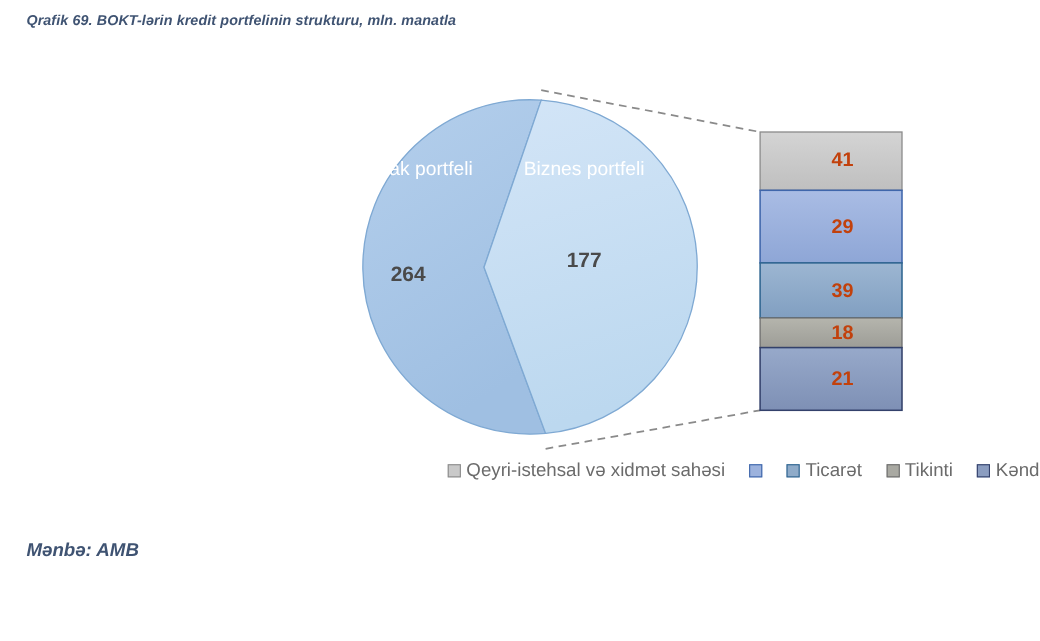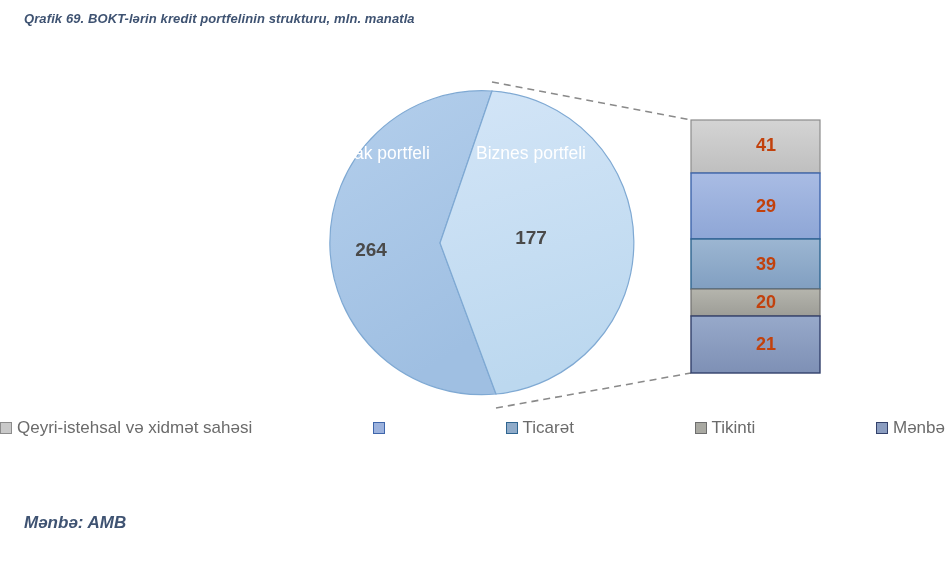--- a/index.html
+++ b/index.html
@@ -26,21 +26,21 @@
     font-weight: 600;
     color: #3f5372;
     letter-spacing: 0.1px;
     white-space: nowrap;
   }
 
   
   #source-note {
     position: absolute;
     left: 24px;
-    top: 513px;
+    top: 490px;
     font-size: 17px;
     font-style: italic;
     font-weight: 600;
     color: #3f5372;
     white-space: nowrap;
   }
 
   
   #plot-area {
     position: absolute;
@@ -91,21 +91,21 @@
     pointer-events: none;
   }
 
   
   #legend {
     position: absolute;
     left: 0;
     top: 418px;
     width: 945px;
     display: flex;
-    justify-content: space-between;
+    justify-content: flex-end;
     align-items: center;
     gap: 22px;
   }
   .legend-item {
     display: flex;
     align-items: center;
     gap: 5px;
     white-space: nowrap;
   }
   .legend-swatch {
@@ -179,21 +179,21 @@
   <div class="pie-value" id="pie-value-0">264</div>
 
   <div class="pie-name" id="pie-name-1">
     <span>Biznes portfeli</span>
   </div>
   <div class="pie-value" id="pie-value-1">177</div>
 
   <div class="bar-value" style="top:80px;">41</div>
   <div class="bar-value" style="top:141px;">29</div>
   <div class="bar-value" style="top:199px;">39</div>
-  <div class="bar-value" style="top:237px;">20</div>
+  <div class="bar-value" style="top:237px;">18</div>
   <div class="bar-value" style="top:279px;">21</div>
 </div>
 
 <div id="legend">
   <div class="legend-item">
     <span class="legend-swatch" style="background:#c9c9c9;border:1px solid #8c8c8c;"></span>
     <span class="legend-label">Qeyri-istehsal və xidmət sahəsi</span>
   </div>
   <div class="legend-item">
     <span class="legend-swatch" style="background:#9cb2dd;border:1px solid #3f66ab;"></span>
@@ -201,17 +201,17 @@
   <div class="legend-item">
     <span class="legend-swatch" style="background:#8fabc9;border:1px solid #2f6590;"></span>
     <span class="legend-label">Ticarət</span>
   </div>
   <div class="legend-item">
     <span class="legend-swatch" style="background:#a9a9a2;border:1px solid #6e6e6e;"></span>
     <span class="legend-label">Tikinti</span>
   </div>
   <div class="legend-item">
     <span class="legend-swatch" style="background:#8b9dc0;border:1px solid #33416b;"></span>
-    <span class="legend-label">Mənbə</span>
+    <span class="legend-label">Kənd</span>
   </div>
 </div>
 
 <div id="source-note">Mənbə: AMB</div>
 
 </body></html>

